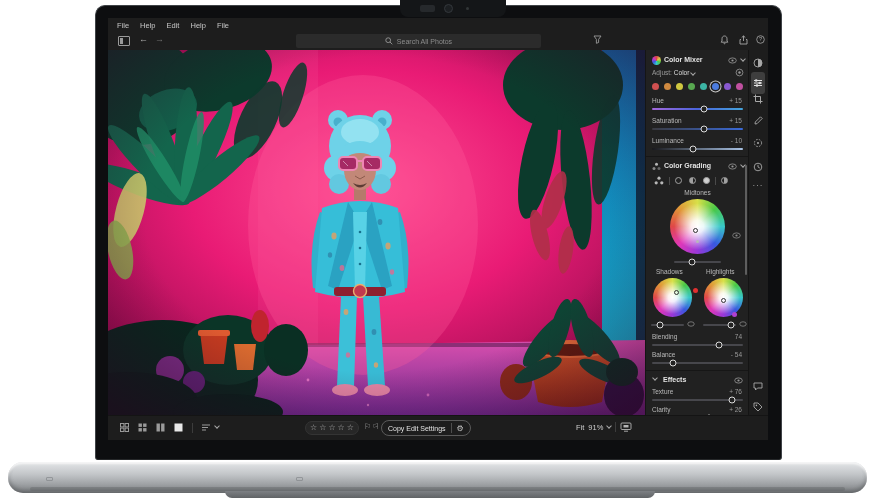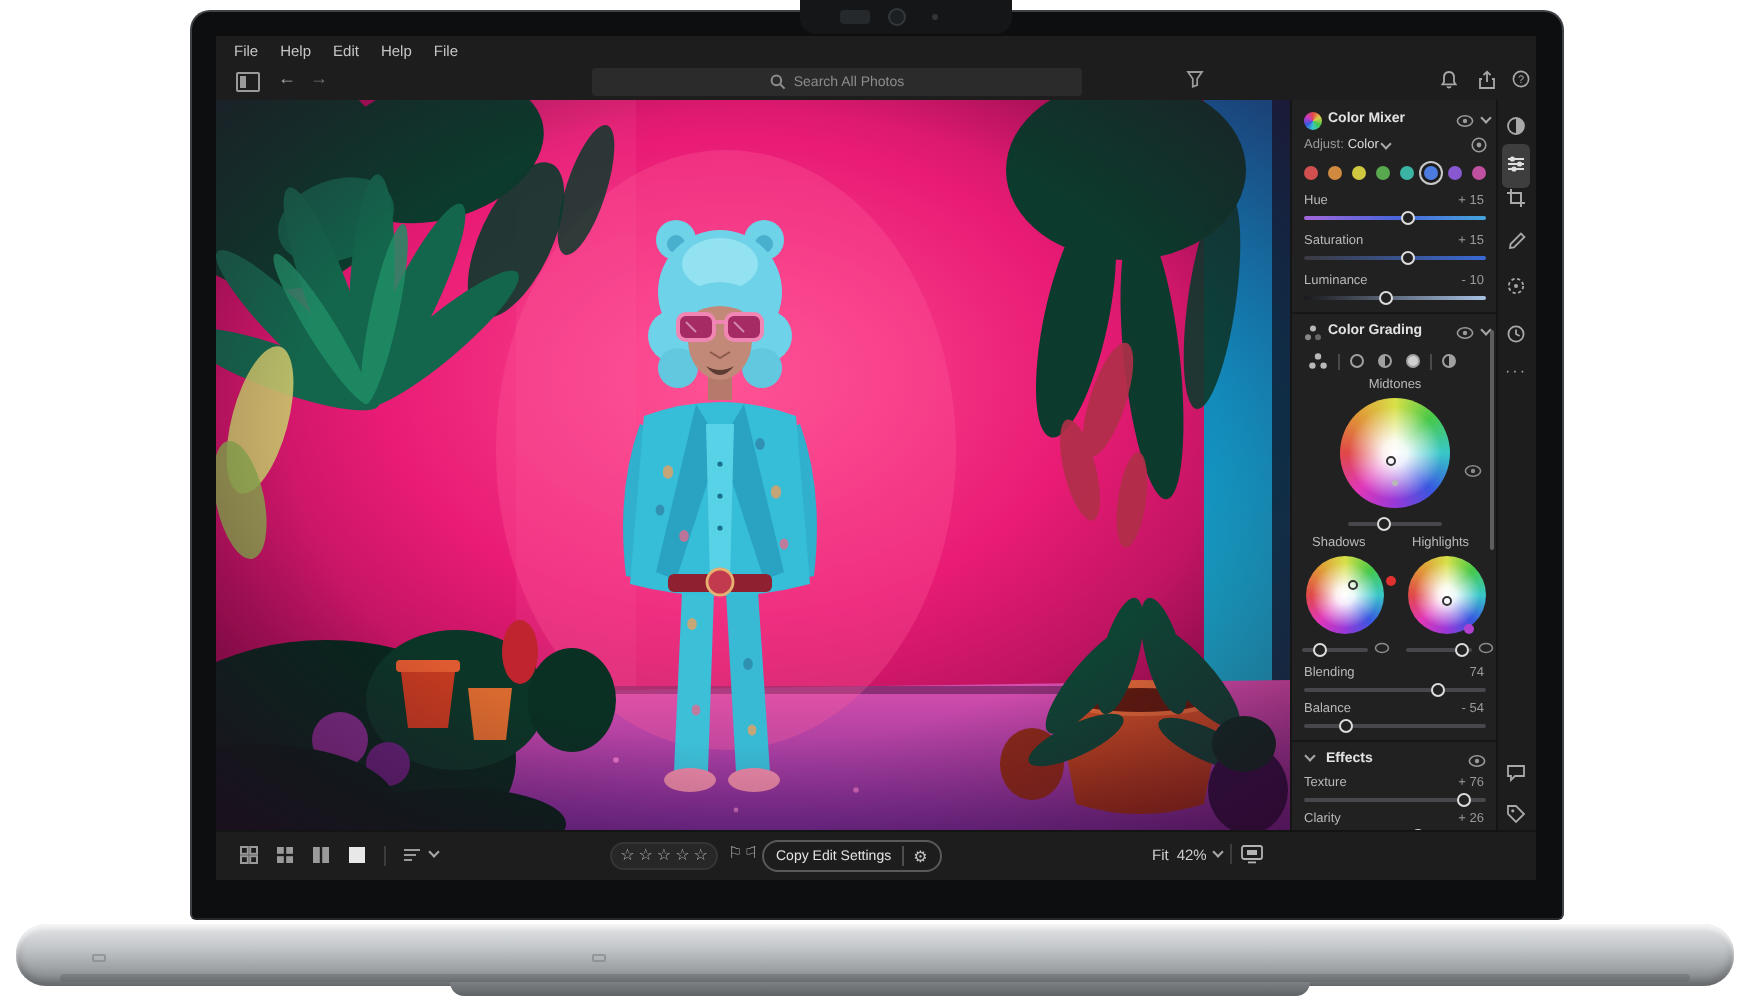--- a/index.html
+++ b/index.html
@@ -524,21 +524,21 @@
       <span class="flagbtn" style="left:264px;transform:scaleX(-1);">⚐</span>
 
       <div class="copy-pill">
         <span class="lbl">Copy Edit Settings</span>
         <span class="sep"></span>
         <span class="gear">⚙</span>
       </div>
 
       <div class="zoomgrp">
         <span>Fit</span>
-        <span>42%</span>
+        <span>91%</span>
         <span class="chev"></span>
         <span style="width:1px;height:10px;background:#3c3c3c;display:inline-block;"></span>
         <svg width="12" height="10" viewBox="0 0 12 10">
             <rect x="1" y="1" width="10" height="6.5" rx="1" fill="none" stroke="#b4b4b4" stroke-width="0.9"></rect>
             <rect x="3.5" y="3" width="5" height="2.5" fill="#b4b4b4"></rect>
             <line x1="4" y1="9.2" x2="8" y2="9.2" stroke="#b4b4b4" stroke-width="0.9"></line>
           </svg>
       </div>
     </div>
   </div>

